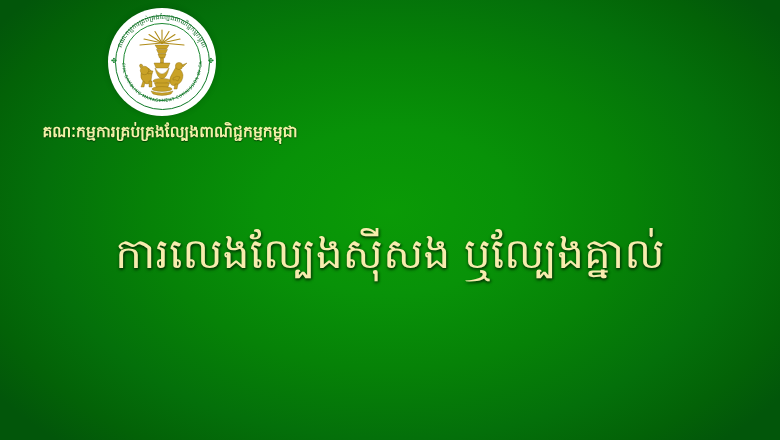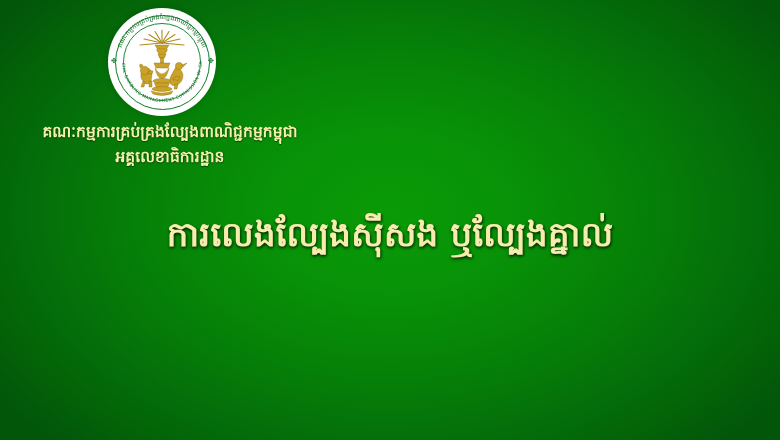--- a/index.html
+++ b/index.html
@@ -98,28 +98,29 @@
   }
 
   
   .title-block {
     position:absolute;
     left:0; right:0; top:208px;
     text-align:center;
   }
   .title-line {
     color:#f7ecae;
-    font-size:34px;
-    font-weight:700;
+    font-size:42px;
+    font-weight:400;
     line-height:52px;
     letter-spacing:.3px;
     text-shadow:
       0 2px 3px rgba(0,0,0,.55),
       2px 1px 2px rgba(0,0,0,.30);
     white-space:nowrap;
+    margin-top:20px;
   }
 </style>
 </head>
 <body>
 
 <div class="slide">
 
   <div class="logo-wrap">
     <div class="logo-disc"></div>
     <div class="logo-ring"></div>
@@ -180,20 +181,19 @@
         <path d="M49,54 q4,-3 7,-1 l-2,4 q-3,-2 -5,-1 z"></path>
         <path d="M51,60 l-1,5 l3,0 l1,-5 z"></path>
 
         <path d="M27,67 q11,4 22,0 l-2,3 q-9,3 -18,0 z"></path>
       </g>
     </svg>
   </div>
 
   <div class="header-block">
     <div class="header-line">គណៈកម្មការគ្រប់គ្រងល្បែងពាណិជ្ជកម្មកម្ពុជា</div>
-    <div class="header-line">អគ្គលេខាធិការដ្ឋាន</div>
   </div>
 
   <div class="title-block">
     <div class="title-line">ការលេងល្បែងស៊ីសង ឬល្បែងគ្នាល់</div>
   </div>
 
 </div>
 
 </body></html>

